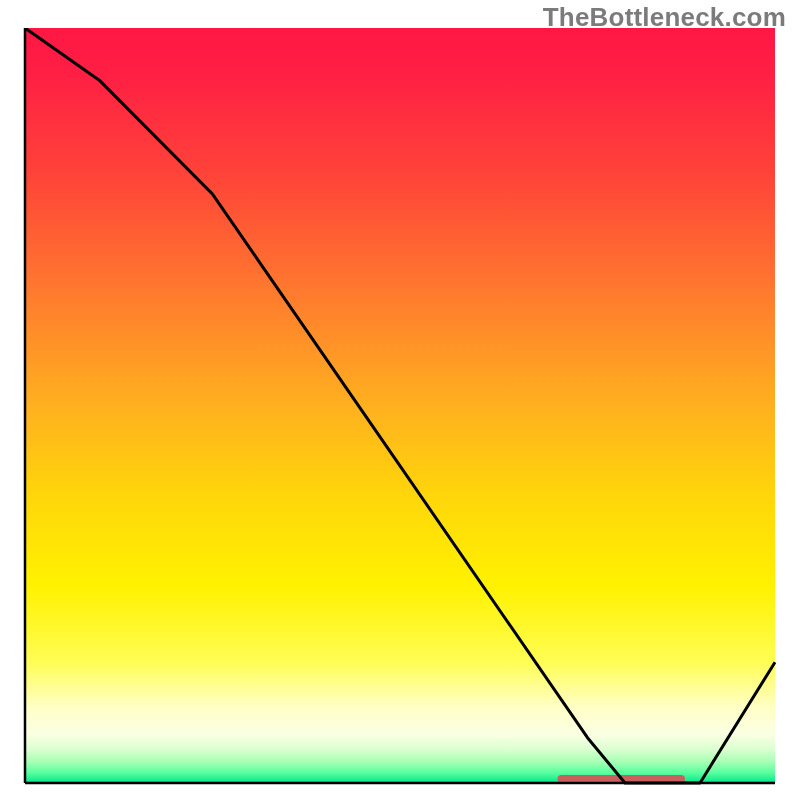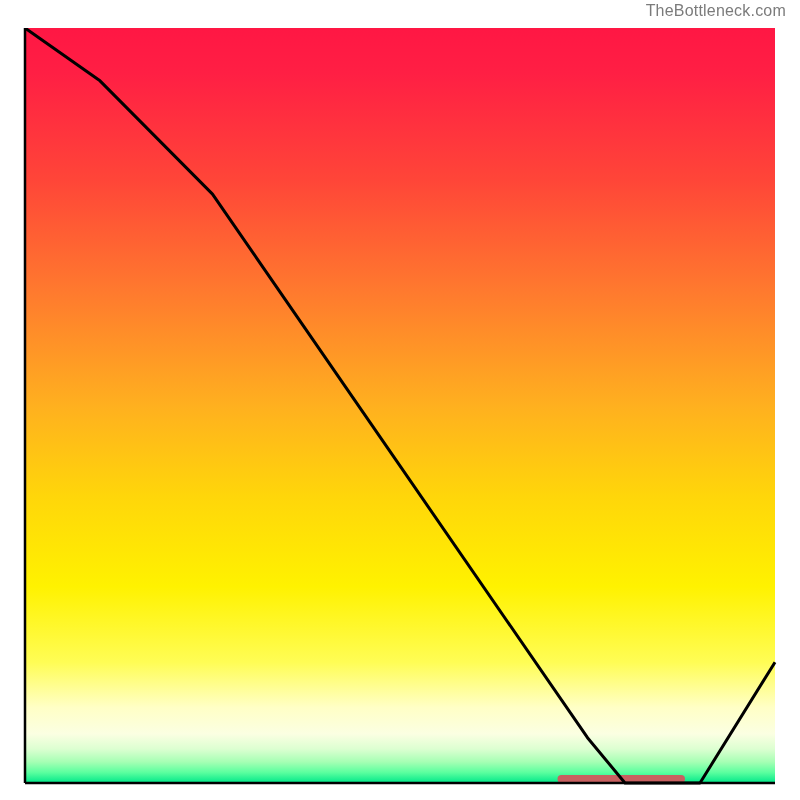--- a/index.html
+++ b/index.html
@@ -13,22 +13,22 @@
   }
   .stage {
     position: relative;
     width: 800px;
     height: 800px;
   }
   .watermark {
     position: absolute;
     top: 2px;
     right: 14px;
-    font-size: 16px;
-    font-weight: 400;
+    font-size: 26px;
+    font-weight: 700;
     color: #7b7b7b;
     letter-spacing: 0.2px;
   }
   .plot {
     position: absolute;
     left: 20px;
     top: 28px;
     width: 760px;
     height: 760px;
   }

